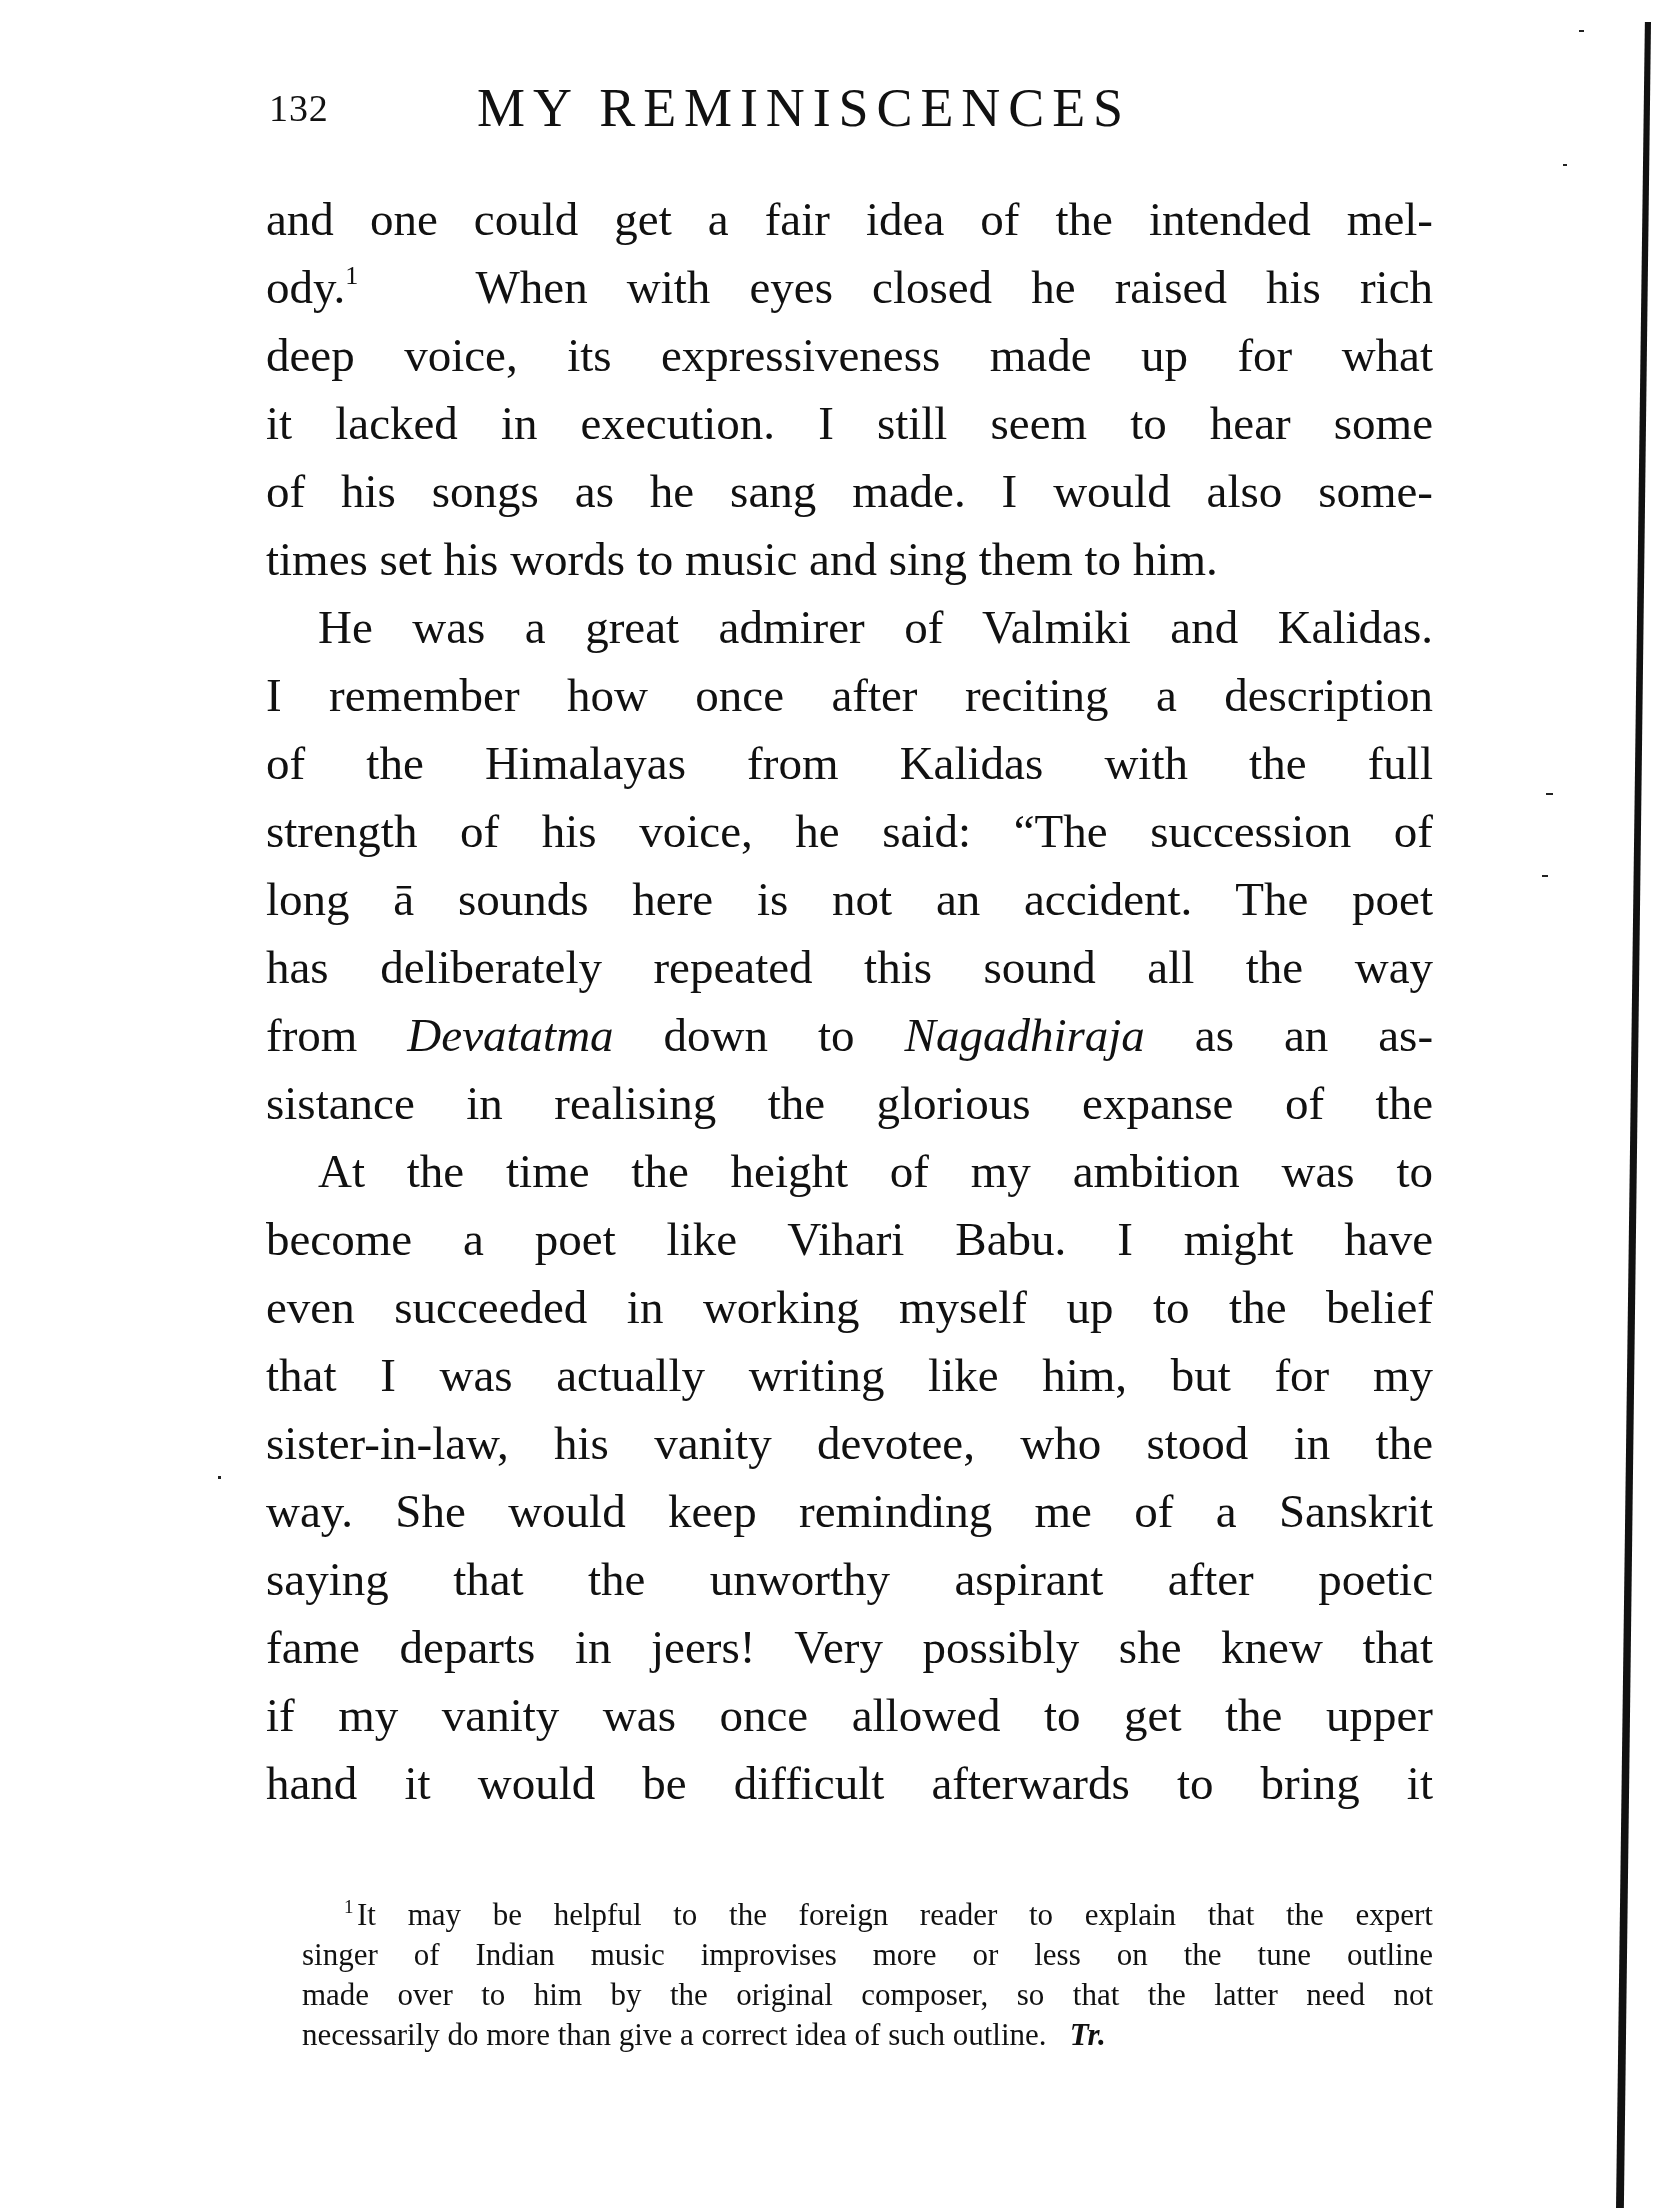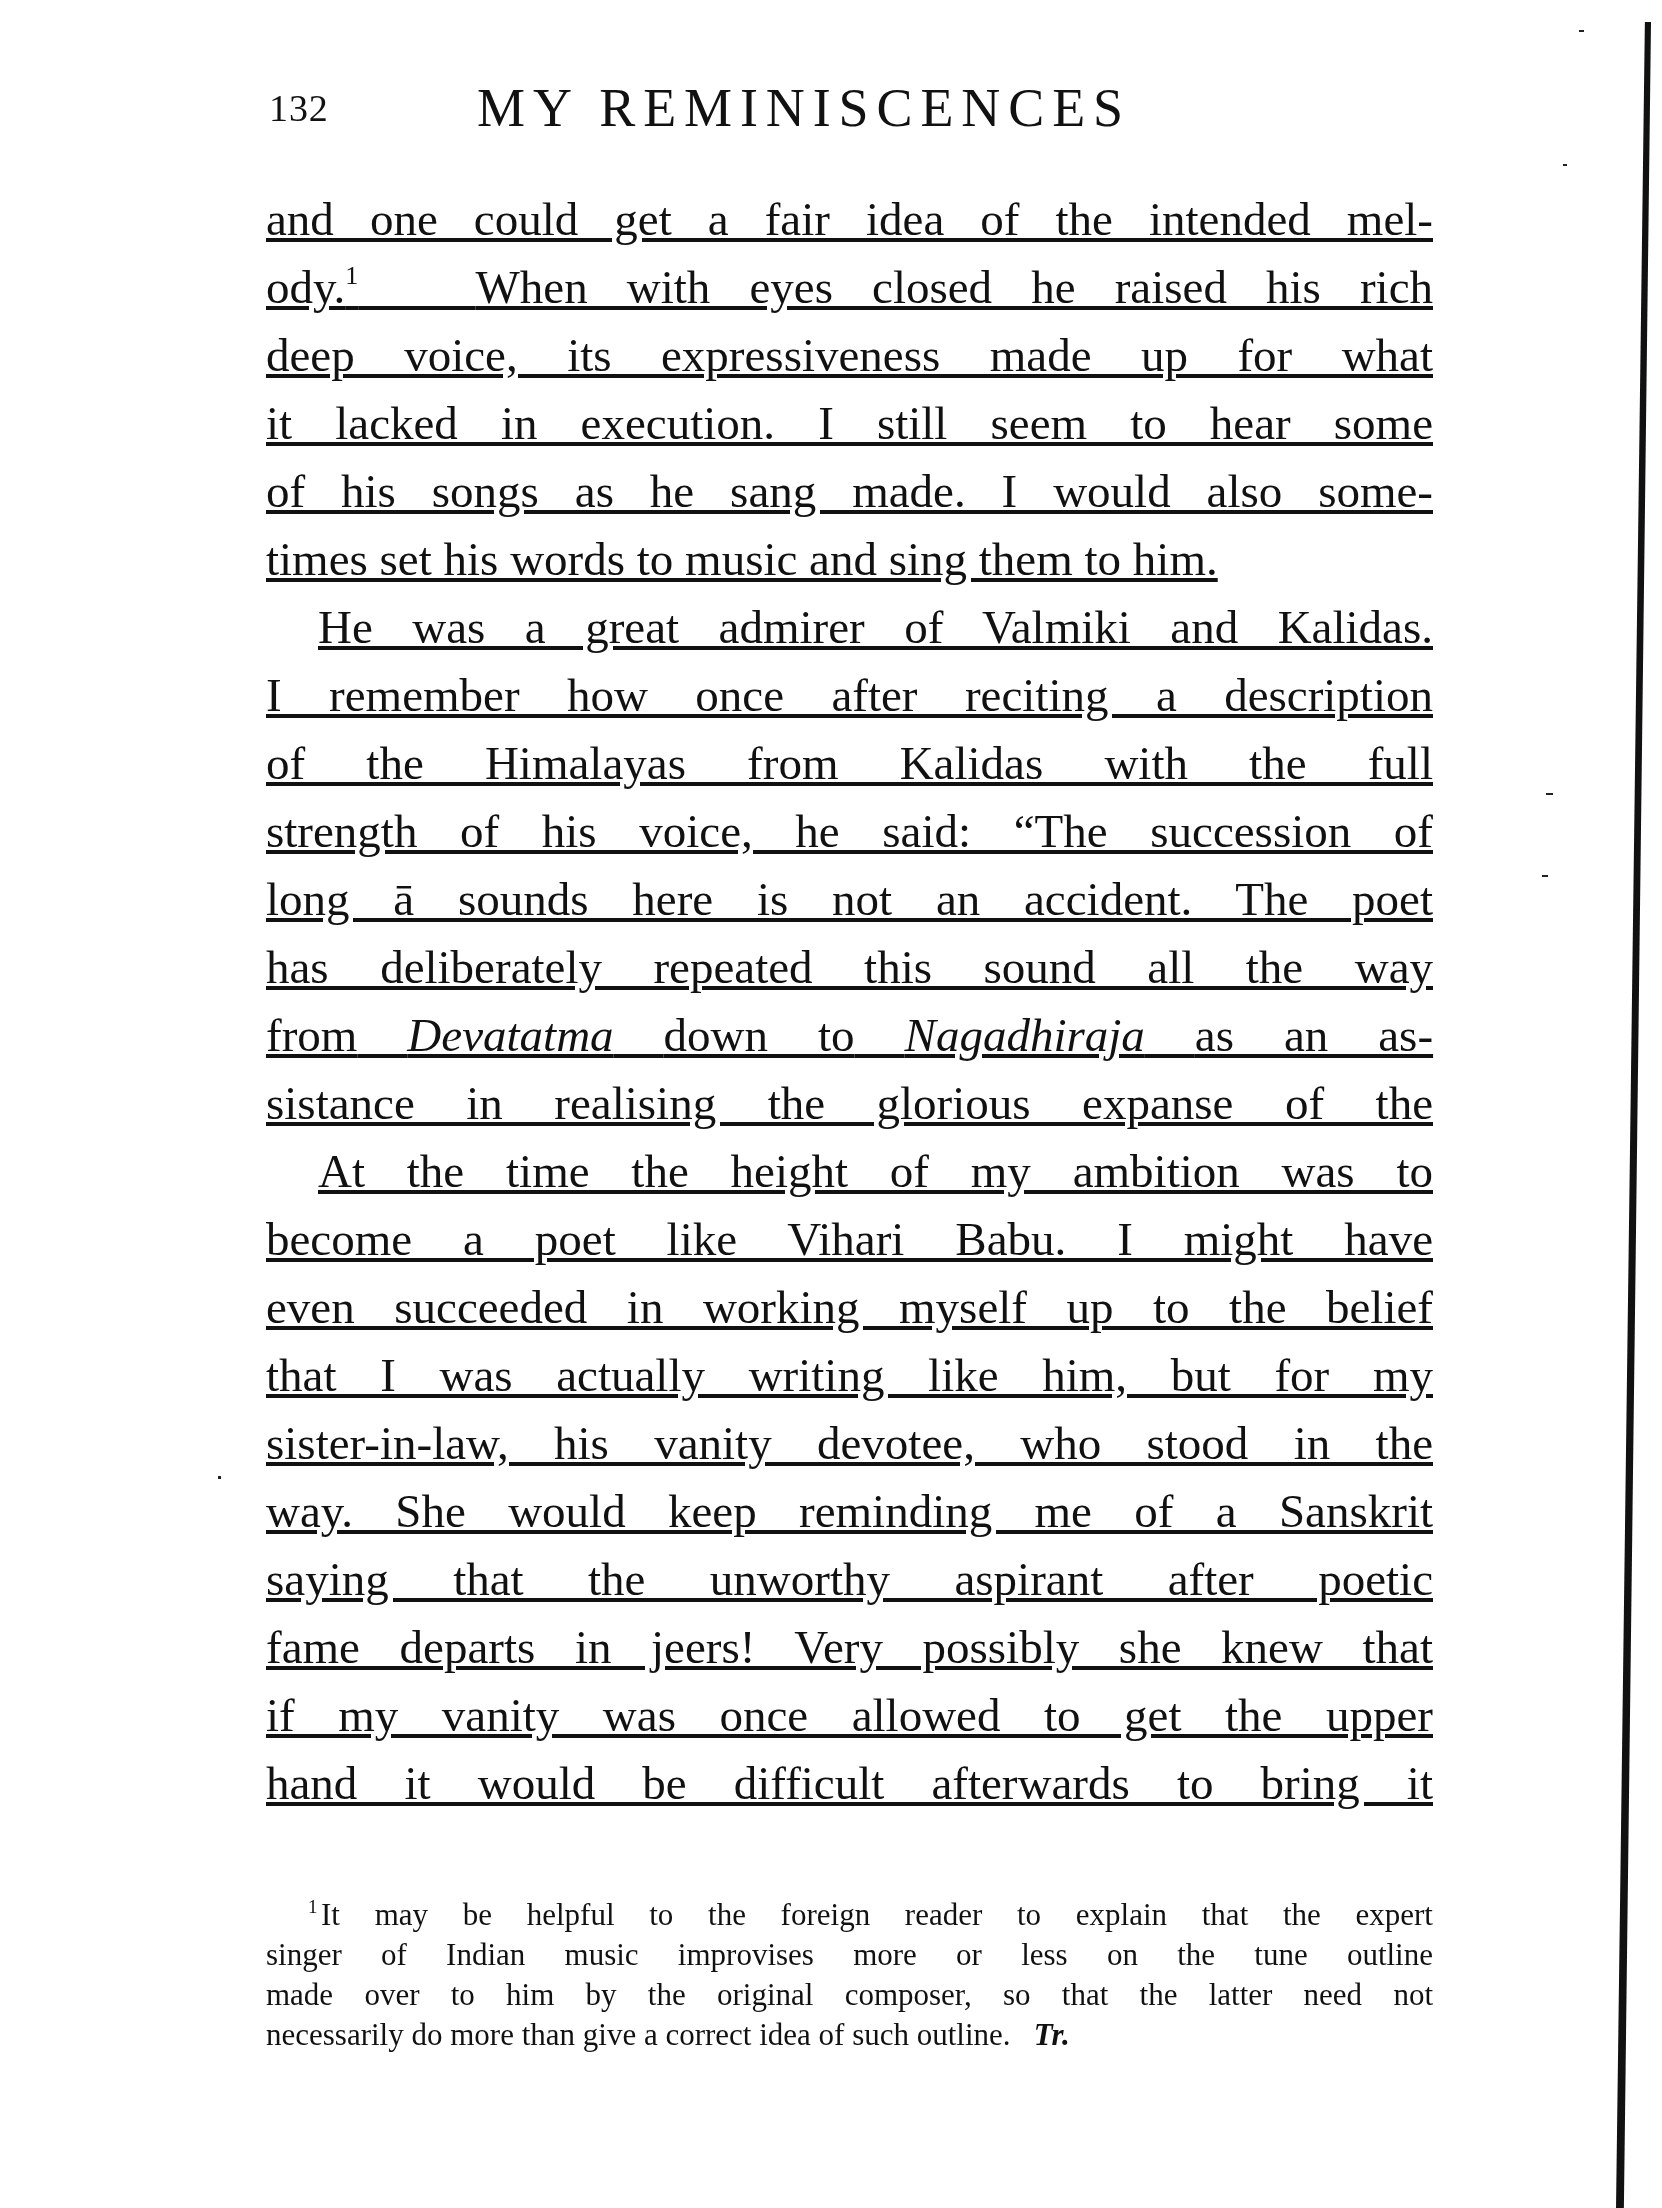--- a/index.html
+++ b/index.html
@@ -42,21 +42,20 @@
       top: 0;
       font-size: 54px;
       letter-spacing: 7.9px;
       white-space: nowrap;
     }
     .body-text {
       position: absolute;
       left: 266px;
       top: 185px;
       width: 1167px;
-      text-decoration: underline;
     }
     .line {
       height: 68px;
       line-height: 68px;
       font-size: 47px;
       white-space: nowrap;
       text-align: justify;
       text-align-last: justify;
     }
     .line.last {
@@ -77,20 +76,21 @@
       top: 1895px;
       width: 1167px;
     }
     .fn-line {
       height: 40px;
       line-height: 40px;
       font-size: 31px;
       white-space: nowrap;
       text-align: justify;
       text-align-last: justify;
+      margin-left: 36px;
     }
     .fn-line.first { padding-left: 42px; }
     .fn-line.last { text-align-last: left; }
     .fn-line sup {
       font-size: 19px;
       line-height: 0;
       vertical-align: 12.2px;
       margin-right: 3.5px;
     }
     .fn-line i { font-style: italic; font-weight: bold; }

